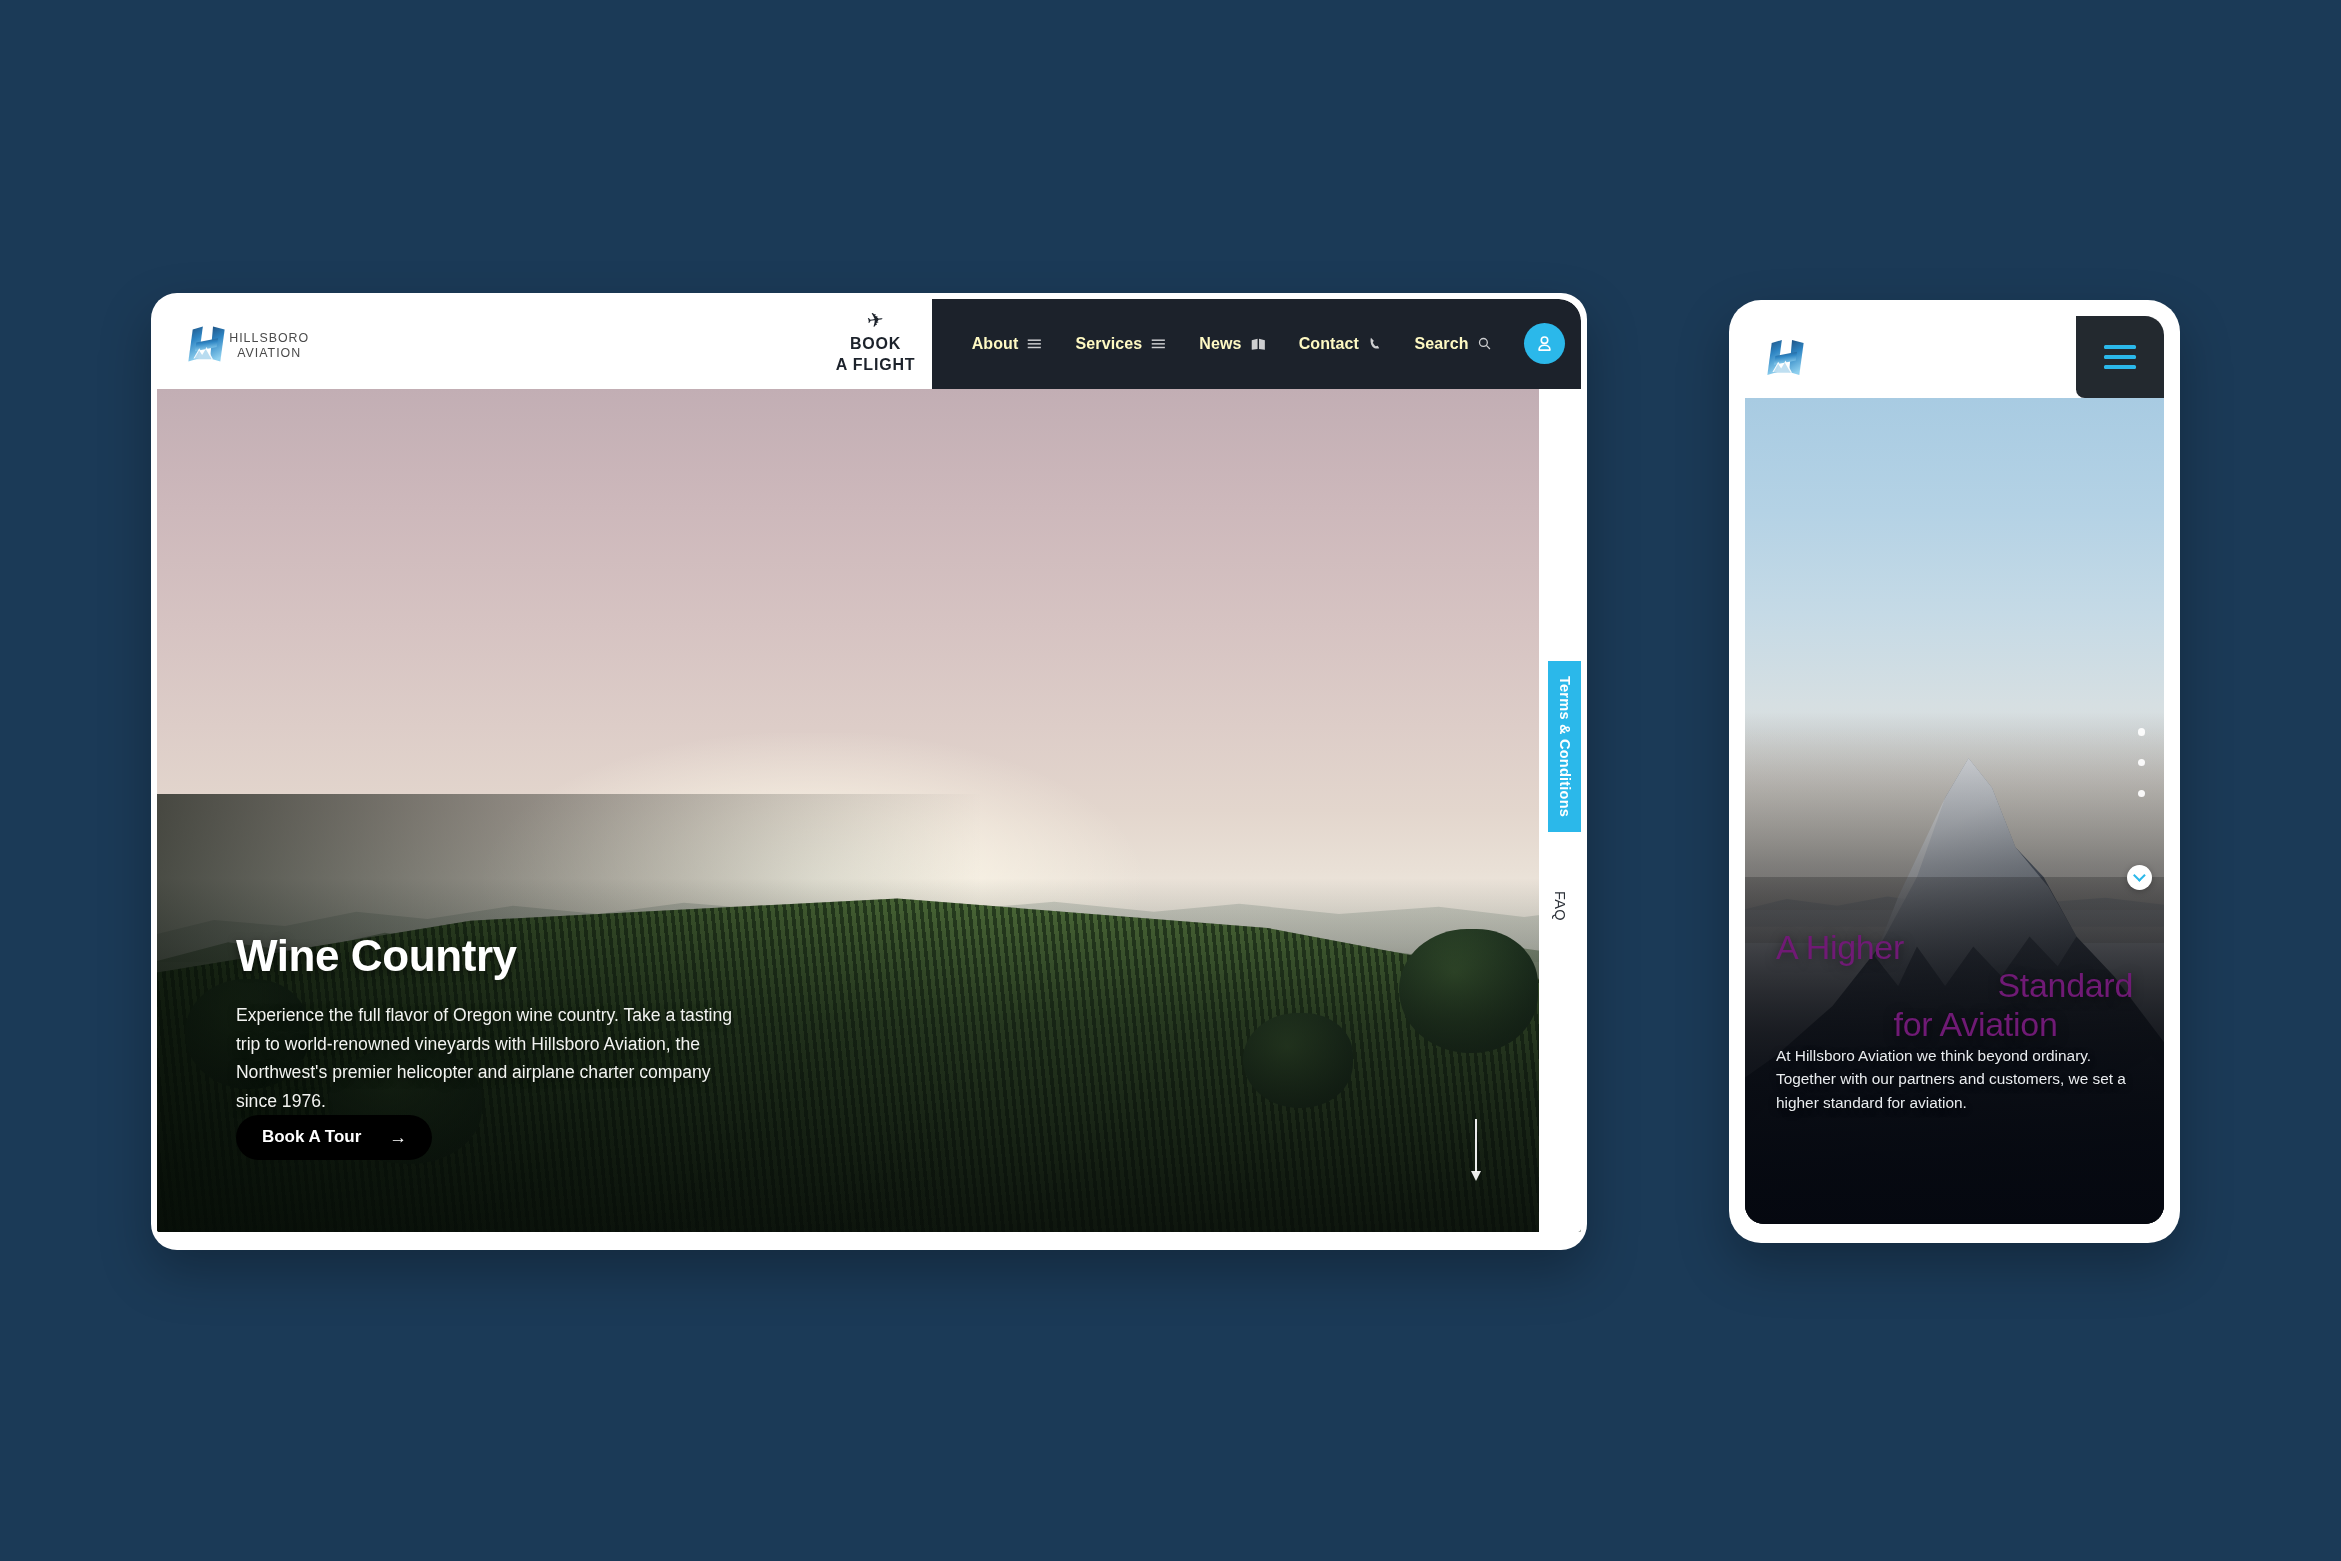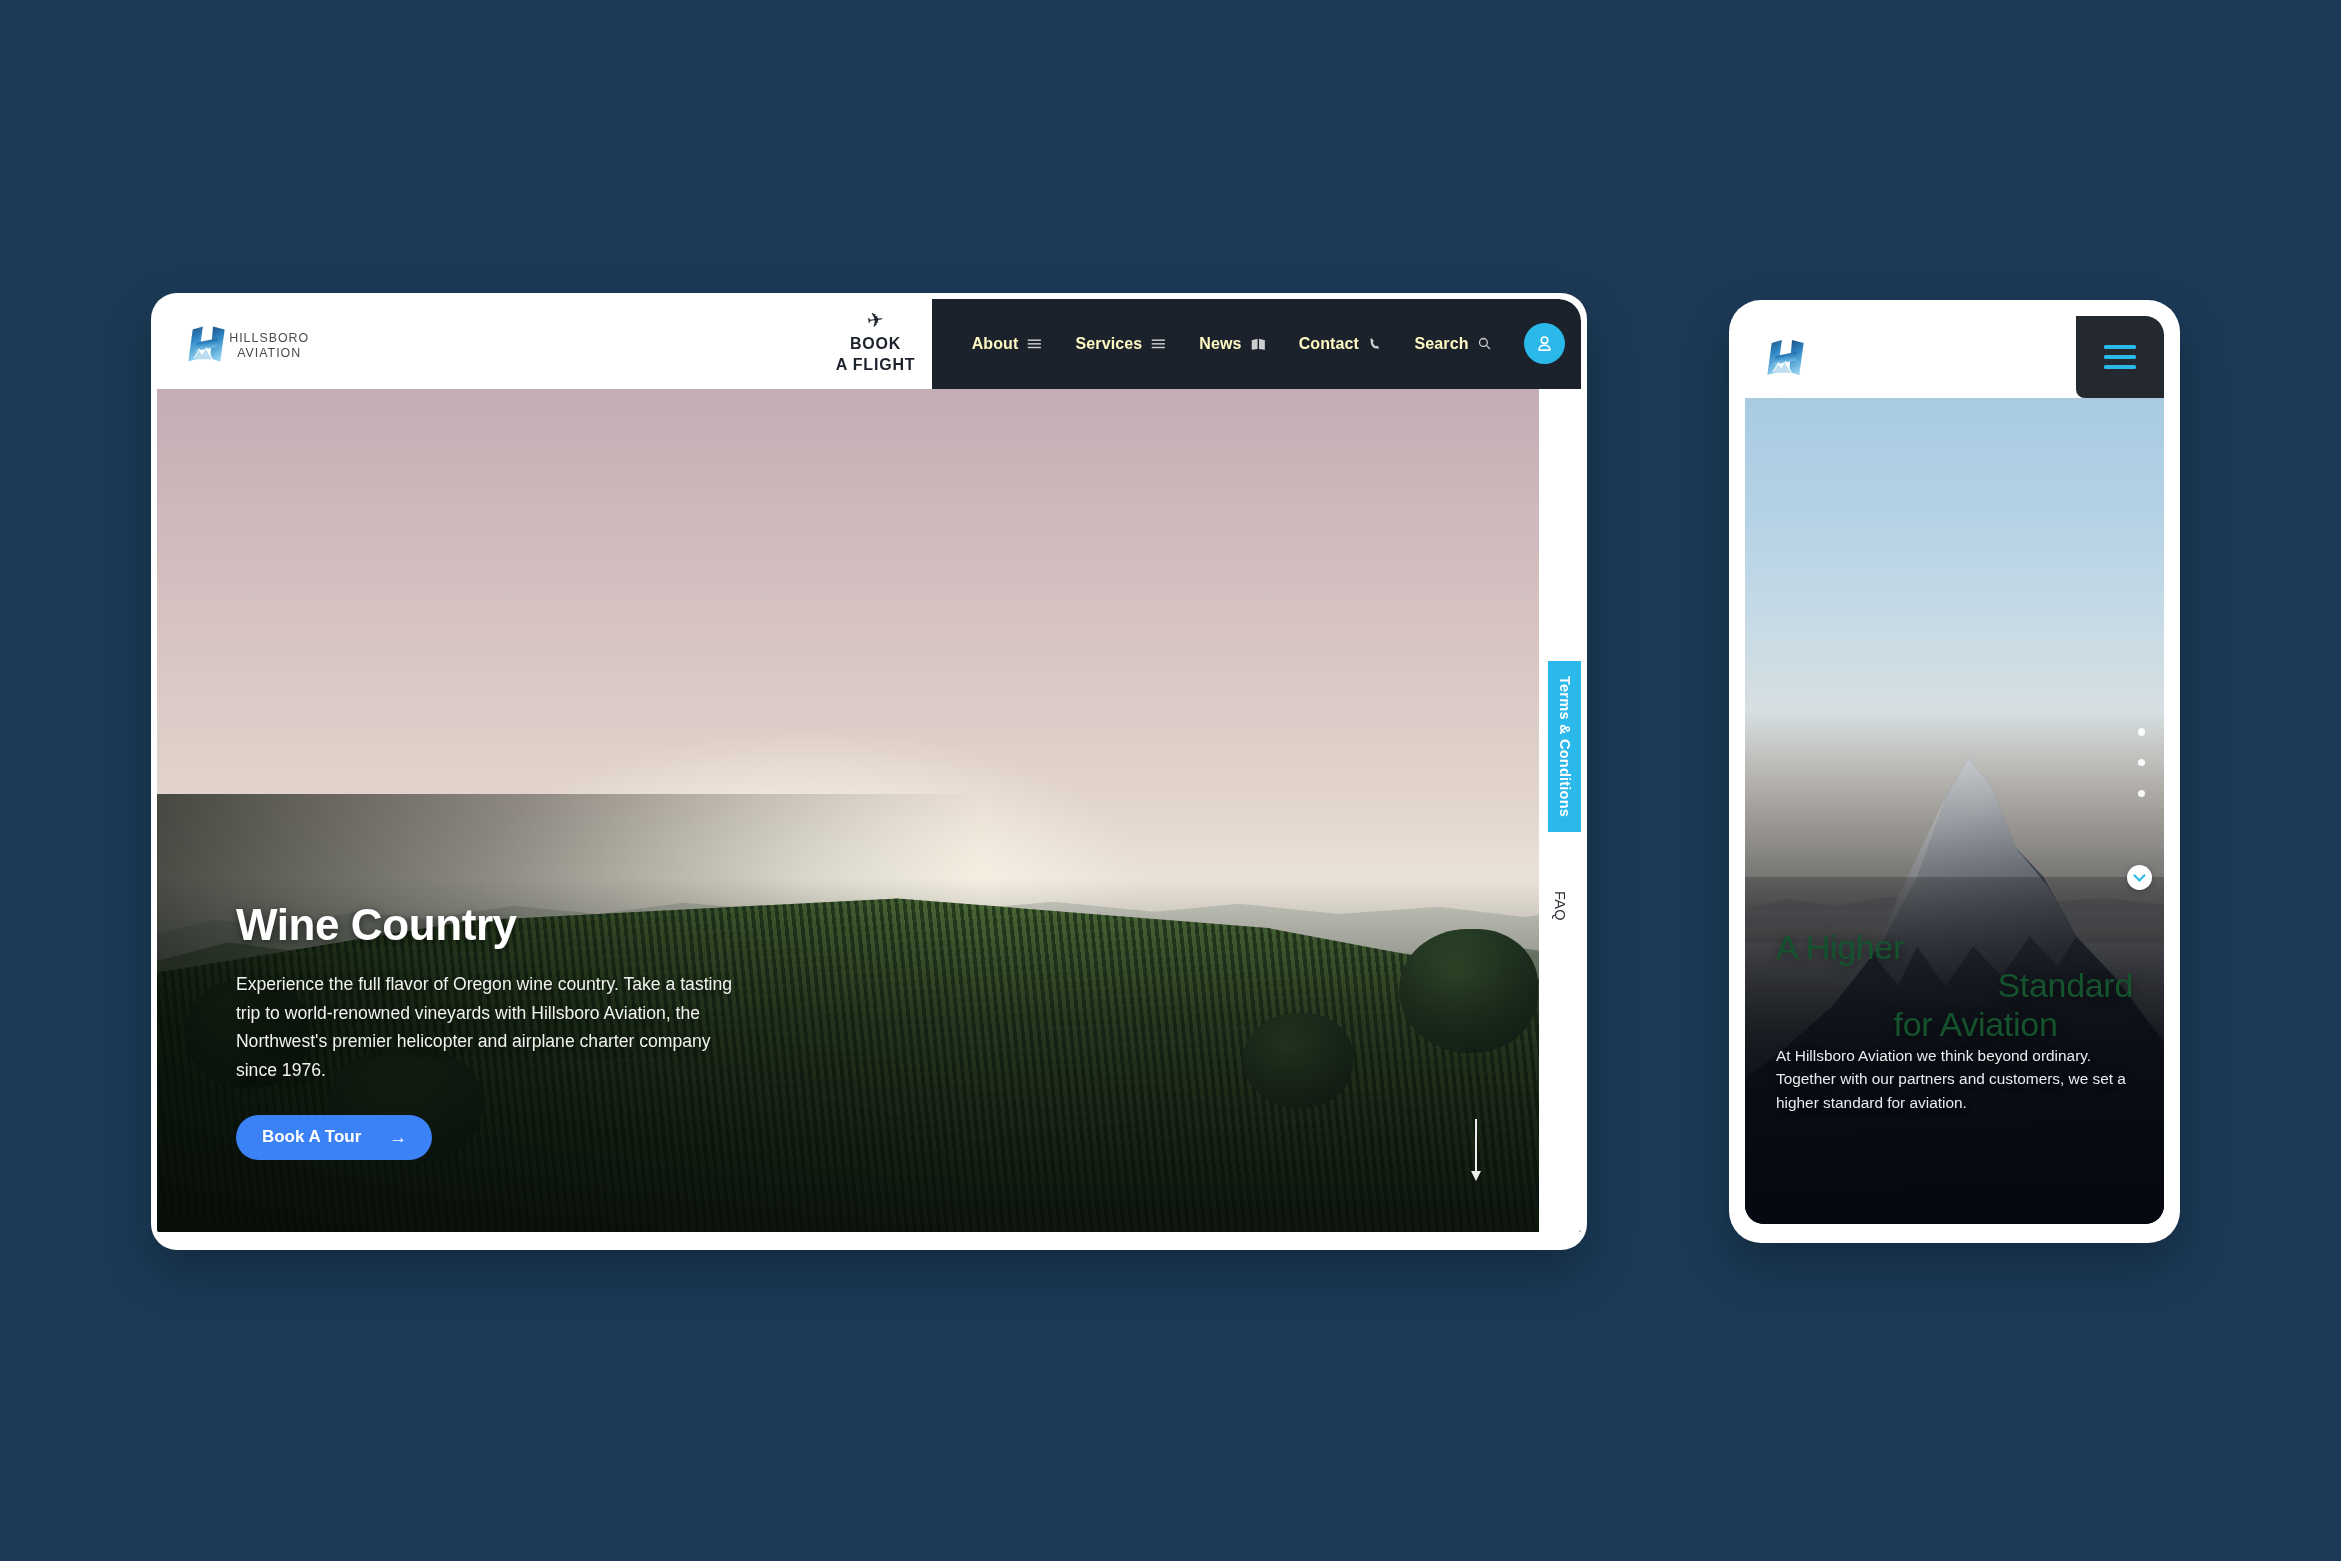--- a/index.html
+++ b/index.html
@@ -197,23 +197,22 @@
     letter-spacing:-0.4px;
     line-height:1.04;
   }
   #hero-desc {
     margin-top:22px;
     color:#f2f3f0;
     font-size:17.6px; line-height:1.62;
     max-width:512px;
   }
   #book-tour-btn {
-    margin-top:31px;
     display:inline-flex; align-items:center; gap:28px;
-    background:#3b82f6;
+    background:#000000;
     color:#ffffff;
     border:none; border-radius:29px;
     padding:12.4px 25px 13px 26px;
     font-size:17px; font-weight:700;
     font-family:inherit;
     cursor:pointer;
     text-shadow:none;
   }
   #book-tour-btn .arrow { font-size:17.6px; line-height:1; }
 
@@ -332,21 +331,21 @@
   }
   #m-overlay {
     position:absolute; left:0; right:0; bottom:0; height:62%;
     background:linear-gradient(to bottom, rgba(8,12,20,0) 0%, rgba(8,12,20,0.45) 30%, rgba(6,10,18,0.82) 68%, rgba(5,8,16,0.95) 100%);
   }
 
   #mobile-copy {
     position:absolute; left:31px; right:31px; bottom:110px; z-index:6;
   }
   #m-title {
-    color:#14532d;
+    color:#701a75;
     font-size:34px; font-weight:400;
     line-height:1.14; letter-spacing:-0.3px;
     text-shadow:0 1.5px 10.2px rgba(0,0,0,0.5);
   }
   #m-title .l1 { display:block; text-align:left; }
   #m-title .l2 { display:block; text-align:right; padding-left:22px; }
   #m-title .l3 { display:block; text-align:center; padding-left:42px; }
   #m-desc {
     color:#e9ecef;
     font-size:15.4px; line-height:1.52;

